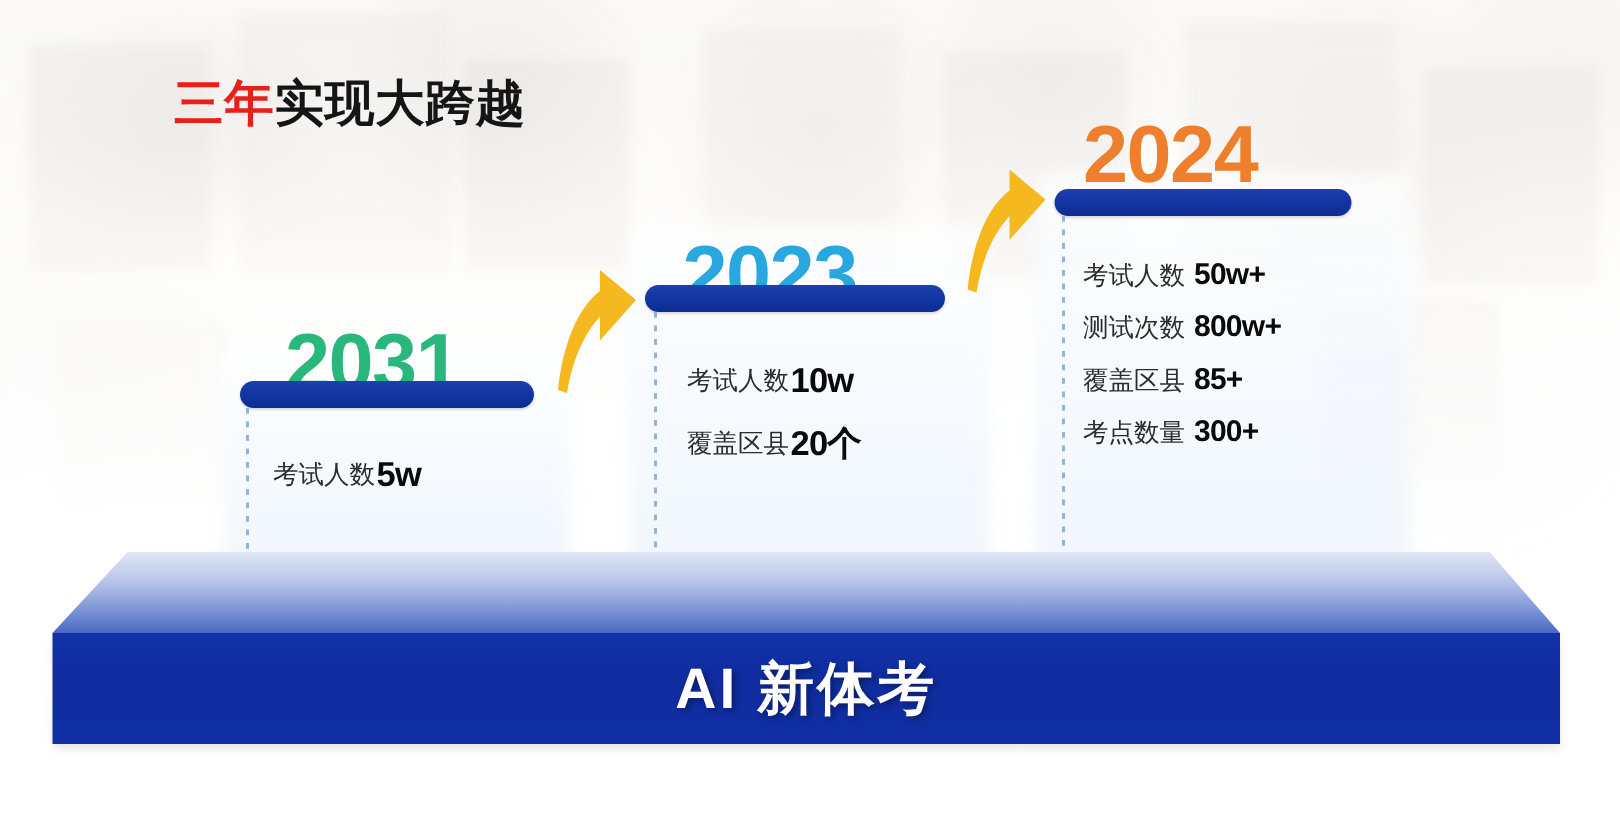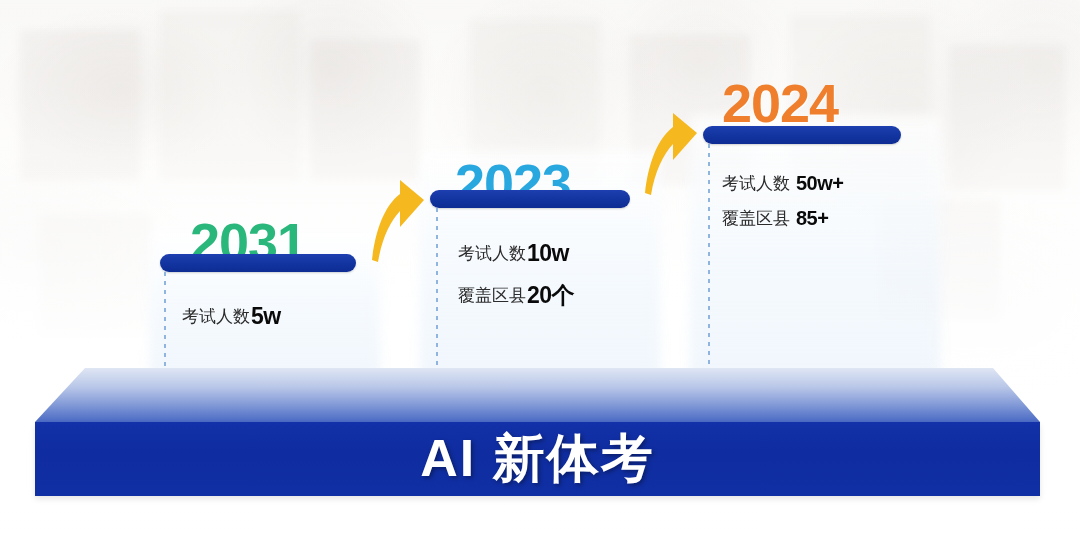--- a/index.html
+++ b/index.html
@@ -162,21 +162,21 @@
     position: absolute;
     left: 0;
     top: 54px;
     width: 1005px;
     margin-left: 35px;
     height: 74px;
     display: flex;
     align-items: center;
     justify-content: center;
     color: #ffffff;
-    font-size: 52px;
+    font-size: 38px;
     font-weight: 800;
     letter-spacing: 2px;
     text-shadow: 2px 2px 4px rgba(0,0,0,0.35);
     font-family: "Liberation Sans", "DejaVu Sans", sans-serif;
     pointer-events: none;
   }
 </style>
 </head>
 <body>
 
@@ -191,20 +191,23 @@
   <div class="bg-block lt" style="left:790px; top:15px;  width:140px; height:175px;"></div>
   <div class="bg-block" style="left:950px; top:45px;  width:115px; height:145px;"></div>
   <div class="bg-block" style="left:880px; top:200px; width:120px; height:120px;"></div>
   <div class="bg-block lt" style="left:40px;  top:215px; width:110px; height:120px;"></div>
   <div class="bg-fade"></div>
 
   <div class="col-panel" style="left:150px; top:230px; width:230px; height:150px;"></div>
   <div class="col-panel" style="left:420px; top:150px; width:240px; height:230px;"></div>
   <div class="col-panel" style="left:690px; top:115px; width:250px; height:265px;"></div>
 
+  <div class="headline">
+    <span class="hl-red">三年</span><span class="hl-dark">实现大跨越</span>
+  </div>
 
   <div class="step">
     <div class="year y2022" style="left:190px; top:215px;">2031</div>
     <div class="pill" style="left:160px; top:254px; width:196px;"></div>
 
     <div class="connector" style="left:164px; top:272px; height:110px;">
       <div class="dot"></div>
     </div>
 
     <div class="stats s-small" style="left:182px; top:303px;">
@@ -254,22 +257,30 @@
     <div class="connector" style="left:708px; top:144px; height:238px;">
       <div class="dot"></div>
     </div>
 
     <div class="stats s-big" style="left:722px; top:172px;">
       <div class="stat-row">
         <span class="stat-label">考试人数</span>
         <span class="stat-value">50w+</span>
       </div>
       <div class="stat-row">
+        <span class="stat-label">测试次数</span>
+        <span class="stat-value">800w+</span>
+      </div>
+      <div class="stat-row">
         <span class="stat-label">覆盖区县</span>
         <span class="stat-value">85+</span>
+      </div>
+      <div class="stat-row">
+        <span class="stat-label">考点数量</span>
+        <span class="stat-value">300+</span>
       </div>
     </div>
   </div>
 
   <div class="platform">
     <svg class="plat-top" width="1080" height="56" viewBox="0 0 1080 56" preserveAspectRatio="none" xmlns="http://www.w3.org/2000/svg">
       <defs>
         <linearGradient id="topgrad" x1="0" y1="0" x2="0" y2="1">
           <stop offset="0%" stop-color="#dfe6f4"></stop>
           <stop offset="35%" stop-color="#b9c7e8"></stop>

